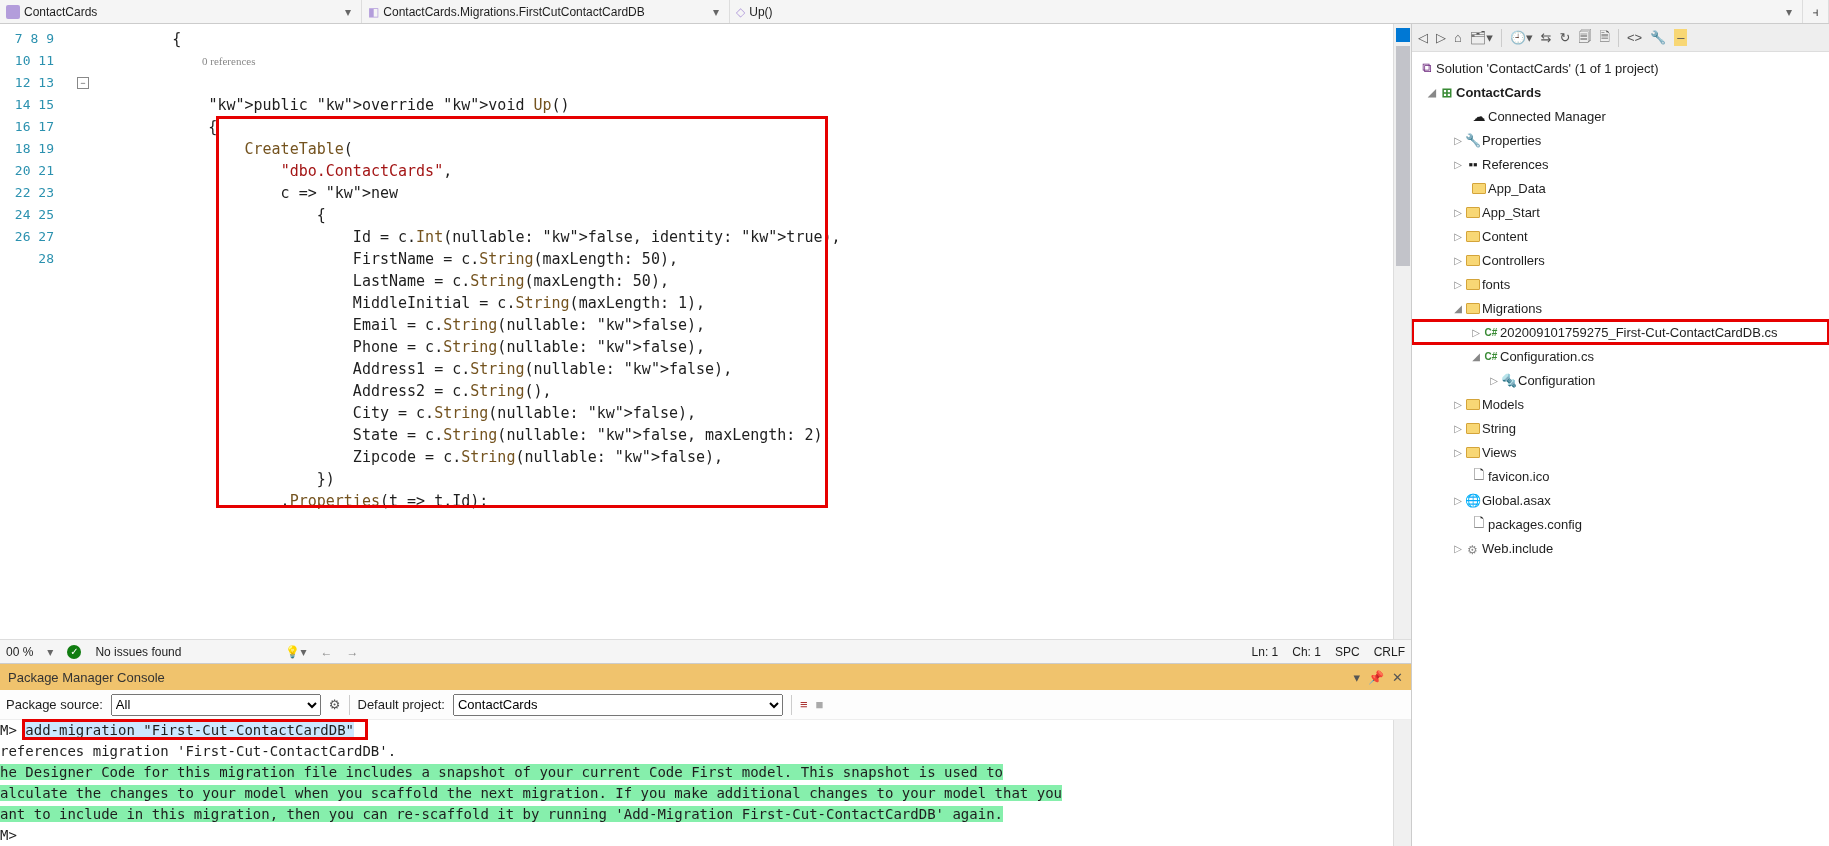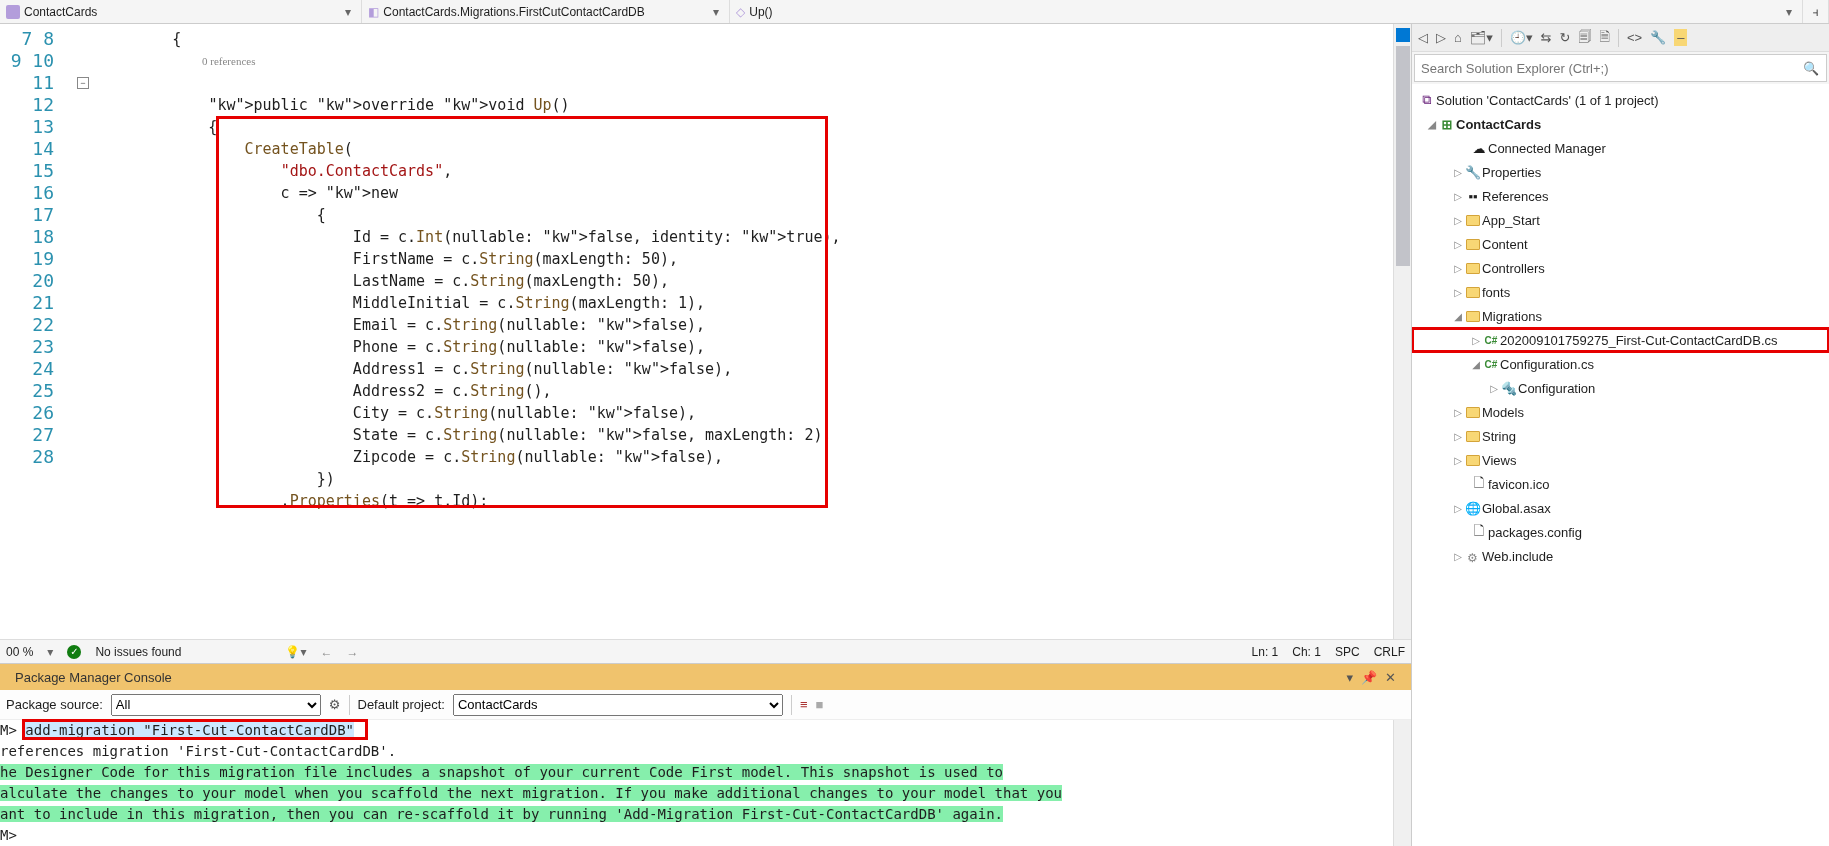--- a/index.html
+++ b/index.html
@@ -5,35 +5,35 @@
   * { margin:0; padding:0; box-sizing:border-box; }
   body { font-family:"Segoe UI", Tahoma, sans-serif; font-size:13px; color:#1e1e1e; background:#fff; overflow:hidden; }
   .root { display:flex; flex-direction:column; width:1829px; height:846px; }
   .topbar { display:flex; align-items:center; height:24px; border-bottom:1px solid #ccc; background:#f5f5f5; font-size:12px; }
   .topbar .dd { display:flex; align-items:center; padding:0 6px; height:100%; border-right:1px solid #ddd; }
   .topbar .dd .arrow { margin-left:auto; padding:0 4px; color:#666; }
   .icon-cs { display:inline-block; width:14px; height:14px; margin-right:4px; background:#b39ddb; border-radius:2px; }
   .main { flex:1; display:flex; min-height:0; }
   .editor-col { flex:1; display:flex; flex-direction:column; border-right:1px solid #ccc; min-width:0; }
   .code-area { flex:1; display:flex; overflow:hidden; position:relative; }
-  .gutter-nums { width:72px; text-align:right; padding:4px 18px 4px 0; font-family:Consolas,monospace; font-size:18px; line-height:22px; color:#2b91af; background:#fff; }
+  .gutter-nums { width:72px; text-align:right; padding:4px 18px 4px 0; font-family:Consolas,monospace; font-size:13px; line-height:22px; color:#2b91af; background:#fff; }
   .gutter-fold { width:22px; padding-top:4px; background:#fff; border-right:0; }
   .fold { width:12px; height:12px; border:1px solid #888; margin:5px auto; font-size:9px; line-height:10px; text-align:center; color:#555; }
   .code-pre { flex:1; padding:4px 0 4px 6px; font-family:Consolas,monospace; font-size:15px; line-height:22px; white-space:pre; position:relative; }
   .code-lens { font-size:11px; color:#888; font-family:"Segoe UI"; position:absolute; }
   .str { color:#a31515; }
   .mth { color:#74531f; }
   .redbox { position:absolute; left:216px; top:92px; width:612px; height:392px; border:3px solid #e60000; pointer-events:none; }
   .vscroll { width:18px; background:#f0f0f0; border-left:1px solid #ddd; position:relative; }
   .vscroll .thumb { position:absolute; left:2px; width:14px; background:#c2c3c9; }
   .statusbar { display:flex; align-items:center; height:24px; background:#f5f5f5; border-top:1px solid #ddd; font-size:12px; padding:0 6px; gap:14px; }
   .statusbar .ok { width:14px; height:14px; border-radius:50%; background:#107c10; display:inline-flex; align-items:center; justify-content:center; color:#fff; font-size:10px; }
   .statusbar .sep { flex:1; }
   .pmc { display:flex; flex-direction:column; border-top:1px solid #ccc; }
-  .pmc-title { display:flex; align-items:center; height:26px; background:#f0c36d; padding:0 15px; font-size:13px; color:#333; }
+  .pmc-title { display:flex; align-items:center; height:26px; background:#f0c36d; padding:0 8px; font-size:13px; color:#333; }
   .pmc-title .winbtns { margin-left:auto; display:flex; gap:8px; color:#555; }
   .pmc-toolbar { display:flex; align-items:center; height:30px; background:#fdfdfd; border-bottom:1px solid #eee; padding:0 6px; gap:8px; font-size:13px; }
   .pmc-toolbar select { height:22px; font-size:13px; }
   .pmc-body { font-family:Consolas,monospace; font-size:14px; line-height:21px; padding:0 0 0 0; white-space:pre; position:relative; background:#fff; }
   .hl { background:#86efac; }
   .cmdbox { position:absolute; left:22px; top:-1px; width:346px; height:21px; border:3px solid #e60000; pointer-events:none; }
   .selcmd { background:#cce8ff; }
   .pmc-scroll { position:absolute; right:0; top:0; bottom:0; width:18px; background:#f0f0f0; border-left:1px solid #ddd; }
   
   .sidepanel { width:417px; display:flex; flex-direction:column; background:#f5f5f5; }
@@ -192,24 +192,20 @@
         <span>🕘▾</span>
         <span>⇆</span>
         <span>↻</span>
         <span>🗐</span>
         <span>🗎</span>
         <span style="border-left:1px solid #ccc;height:18px;"></span>
         <span>&lt;&gt;</span>
         <span>🔧</span>
         <span style="background:#f8d775;padding:1px 3px;">–</span>
       </div>
-      <div class="sp-search">
-        <input placeholder="Search Solution Explorer (Ctrl+;)" style="">
-        <span style="color:#555;">🔍</span>
-      </div>
       <div class="tree">
         <div class="node" style="padding-left:6px;">
             <span class="ic" style="color:#68217a;">⧉</span>
             <span>Solution 'ContactCards' (1 of 1 project)</span>
           </div>
         <div class="node bold" style="padding-left:14px;">
             <span class="tw">◢</span>
             <span class="ic" style="color:#388a34;">⊞</span>
             <span>ContactCards</span>
           </div>
@@ -221,20 +217,26 @@
         <div class="node" style="padding-left:40px;">
             <span class="tw">▷</span>
             <span class="ic">🔧</span>
             <span>Properties</span>
           </div>
         <div class="node" style="padding-left:40px;">
             <span class="tw">▷</span>
             <span class="ic">▪▪</span>
             <span>References</span>
           </div>
+        <div class="node" style="padding-left:58px;">
+            <span class="ic">
+              <span class="fld"></span>
+            </span>
+            <span>App_Data</span>
+          </div>
         <div class="node" style="padding-left:40px;">
             <span class="tw">▷</span>
             <span class="ic">
               <span class="fld"></span>
             </span>
             <span>App_Start</span>
           </div>
         <div class="node" style="padding-left:40px;">
             <span class="tw">▷</span>
             <span class="ic">

